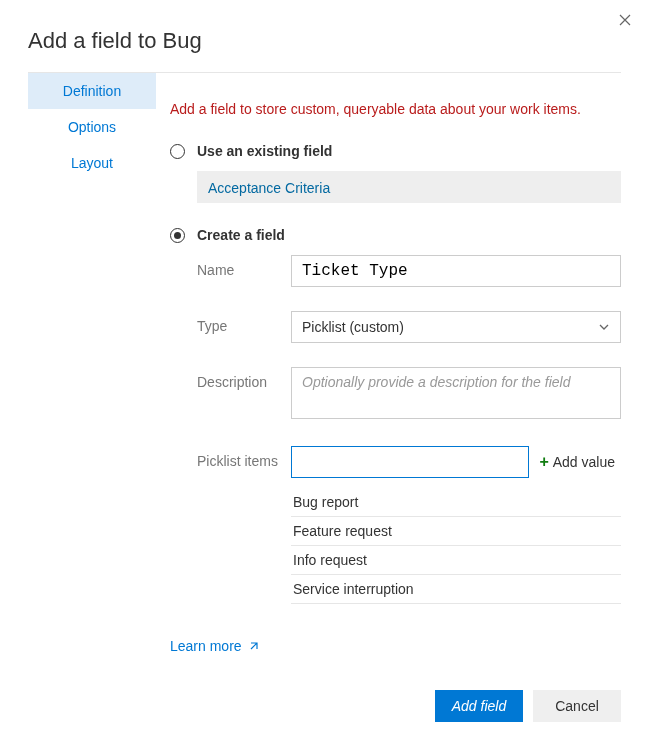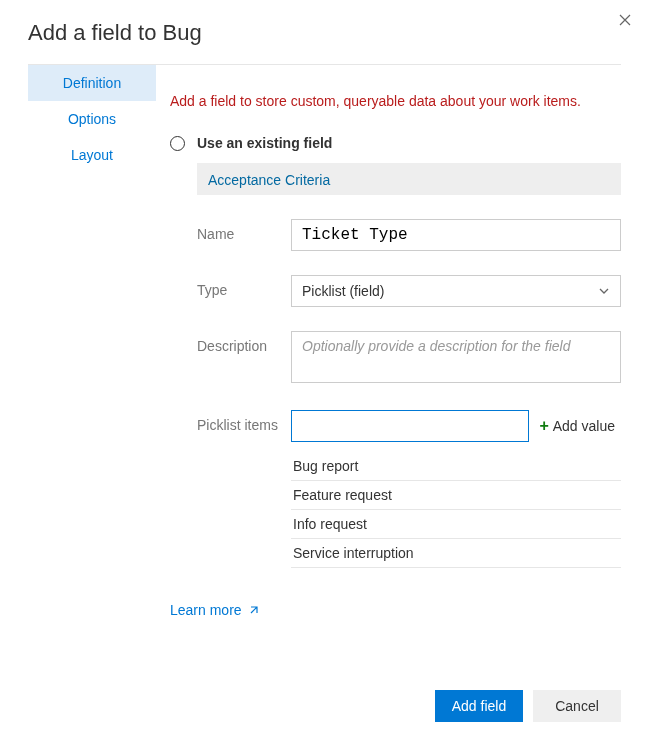--- a/index.html
+++ b/index.html
@@ -1,20 +1,20 @@
 <!DOCTYPE html>
 <html><head>
 <meta charset="utf-8">
 <style>
 * { box-sizing: border-box; margin: 0; padding: 0; }
 body { font-family: "Segoe UI", Arial, sans-serif; font-size: 14px; color: #333; background: #fff; width: 649px; height: 744px; position: relative; }
 .dialog { padding: 0; }
 .close-btn { position: absolute; top: 10px; right: 14px; width: 20px; height: 20px; cursor: pointer; display: flex; align-items: center; justify-content: center; color: #666; }
 .close-btn svg { width: 12px; height: 12px; }
-.title { font-size: 22px; font-weight: 300; color: #333; padding: 20px 0 18px 28px; }
+.title { font-size: 22px; font-weight: 300; color: #333; padding: 28px 0 18px 28px; }
 .hr { border: none; border-top: 1px solid #e6e6e6; margin: 0 28px; }
 .body { display: flex; padding: 0 0 0 28px; }
 .sidebar { width: 128px; flex-shrink: 0; padding-top: 0; text-align: center; }
 .sidebar-item { display: block; padding: 10px 12px; color: #0078d4; cursor: pointer; font-size: 14px; }
 .sidebar-item.active { background: #deecf9; font-weight: 400; }
 .main { flex: 1; padding: 28px 28px 0 14px; }
 .intro { font-size: 14px; color: #b91c1c; margin-bottom: 26px; }
 .radio-row { display: flex; align-items: center; margin-bottom: 12px; }
 .radio { width: 15px; height: 15px; border: 1px solid #333; border-radius: 50%; margin-right: 12px; display: inline-flex; align-items: center; justify-content: center; background: #fff; flex-shrink: 0; }
 .radio.selected::after { content: ""; width: 7px; height: 7px; background: #333; border-radius: 50%; }
@@ -32,21 +32,21 @@
 .picklist-control { flex: 1; }
 .pick-add-row { display: flex; align-items: stretch; margin-bottom: 10px; }
 .pick-input { flex: 1; height: 32px; border: 1px solid #0078d4; padding: 5px 10px; font-family: inherit; font-size: 14px; }
 .add-value { display: flex; align-items: center; padding: 0 6px 0 10px; cursor: pointer; color: #333; }
 .add-value .plus { color: #107c10; font-weight: bold; margin-right: 4px; font-size: 16px; }
 .pick-item { padding: 6px 2px; border-bottom: 1px solid #e6e6e6; font-size: 14px; }
 .learn-more { display: inline-flex; align-items: center; color: #0078d4; cursor: pointer; margin-top: 10px; }
 .learn-more .ext { margin-left: 6px; width: 12px; height: 12px; }
 .footer { position: absolute; bottom: 22px; right: 28px; display: flex; gap: 10px; }
 .btn { min-width: 88px; height: 32px; border: none; font-family: inherit; font-size: 14px; cursor: pointer; padding: 0 16px; }
-.btn-primary { background: #0078d4; color: #fff; }
+.btn-primary { background: #0078d4; color: #fff; font-style: italic; }
 .btn-secondary { background: #efefef; color: #333; }
 </style>
 </head>
 <body>
 
 <div class="dialog">
   <div class="close-btn">
     <svg viewBox="0 0 12 12">
         <path d="M1 1 L11 11 M11 1 L1 11" stroke="#666" stroke-width="1.2" fill="none"></path>
       </svg>
@@ -68,35 +68,39 @@
       
       <div class="radio-row">
         <span class="radio"></span>
         <span class="radio-label">Use an existing field</span>
       </div>
       <div class="option-block">
         <div class="disabled-select">Acceptance Criteria</div>
       </div>
 
       
+      <div class="radio-row">
+        <span class="radio selected"></span>
+        <span class="radio-label">Create a field</span>
+      </div>
 
       <div class="option-block">
 
         <div class="form-row">
           <div class="form-label">Name</div>
           <div class="form-control">
             <input class="text-input" value="Ticket Type" style="">
           </div>
         </div>
 
         <div class="form-row">
           <div class="form-label">Type</div>
           <div class="form-control">
             <div class="select">
-              <span>Picklist (field)</span>
+              <span>Picklist (custom)</span>
               <svg class="chev" viewBox="0 0 12 12">
                   <path d="M2 4 L6 8 L10 4" stroke="#666" stroke-width="1.3" fill="none"></path>
                 </svg>
             </div>
           </div>
         </div>
 
         <div class="form-row">
           <div class="form-label">Description</div>
           <div class="form-control">

